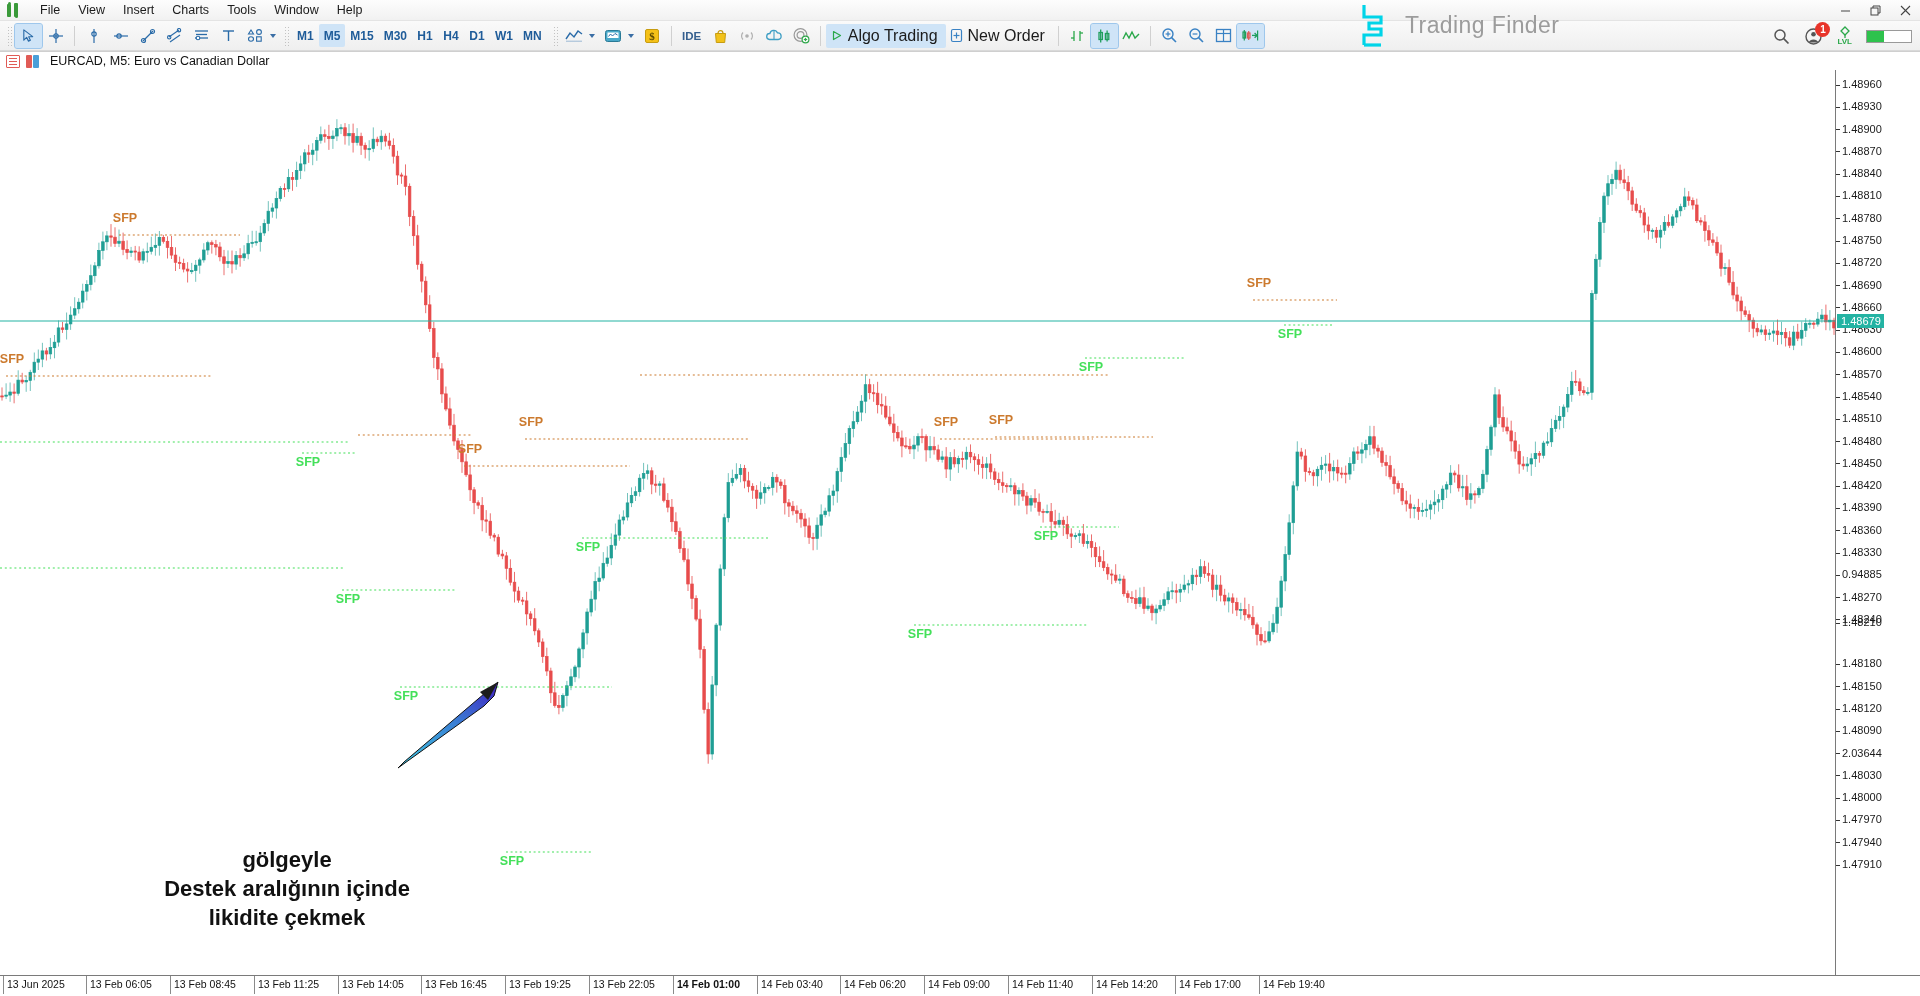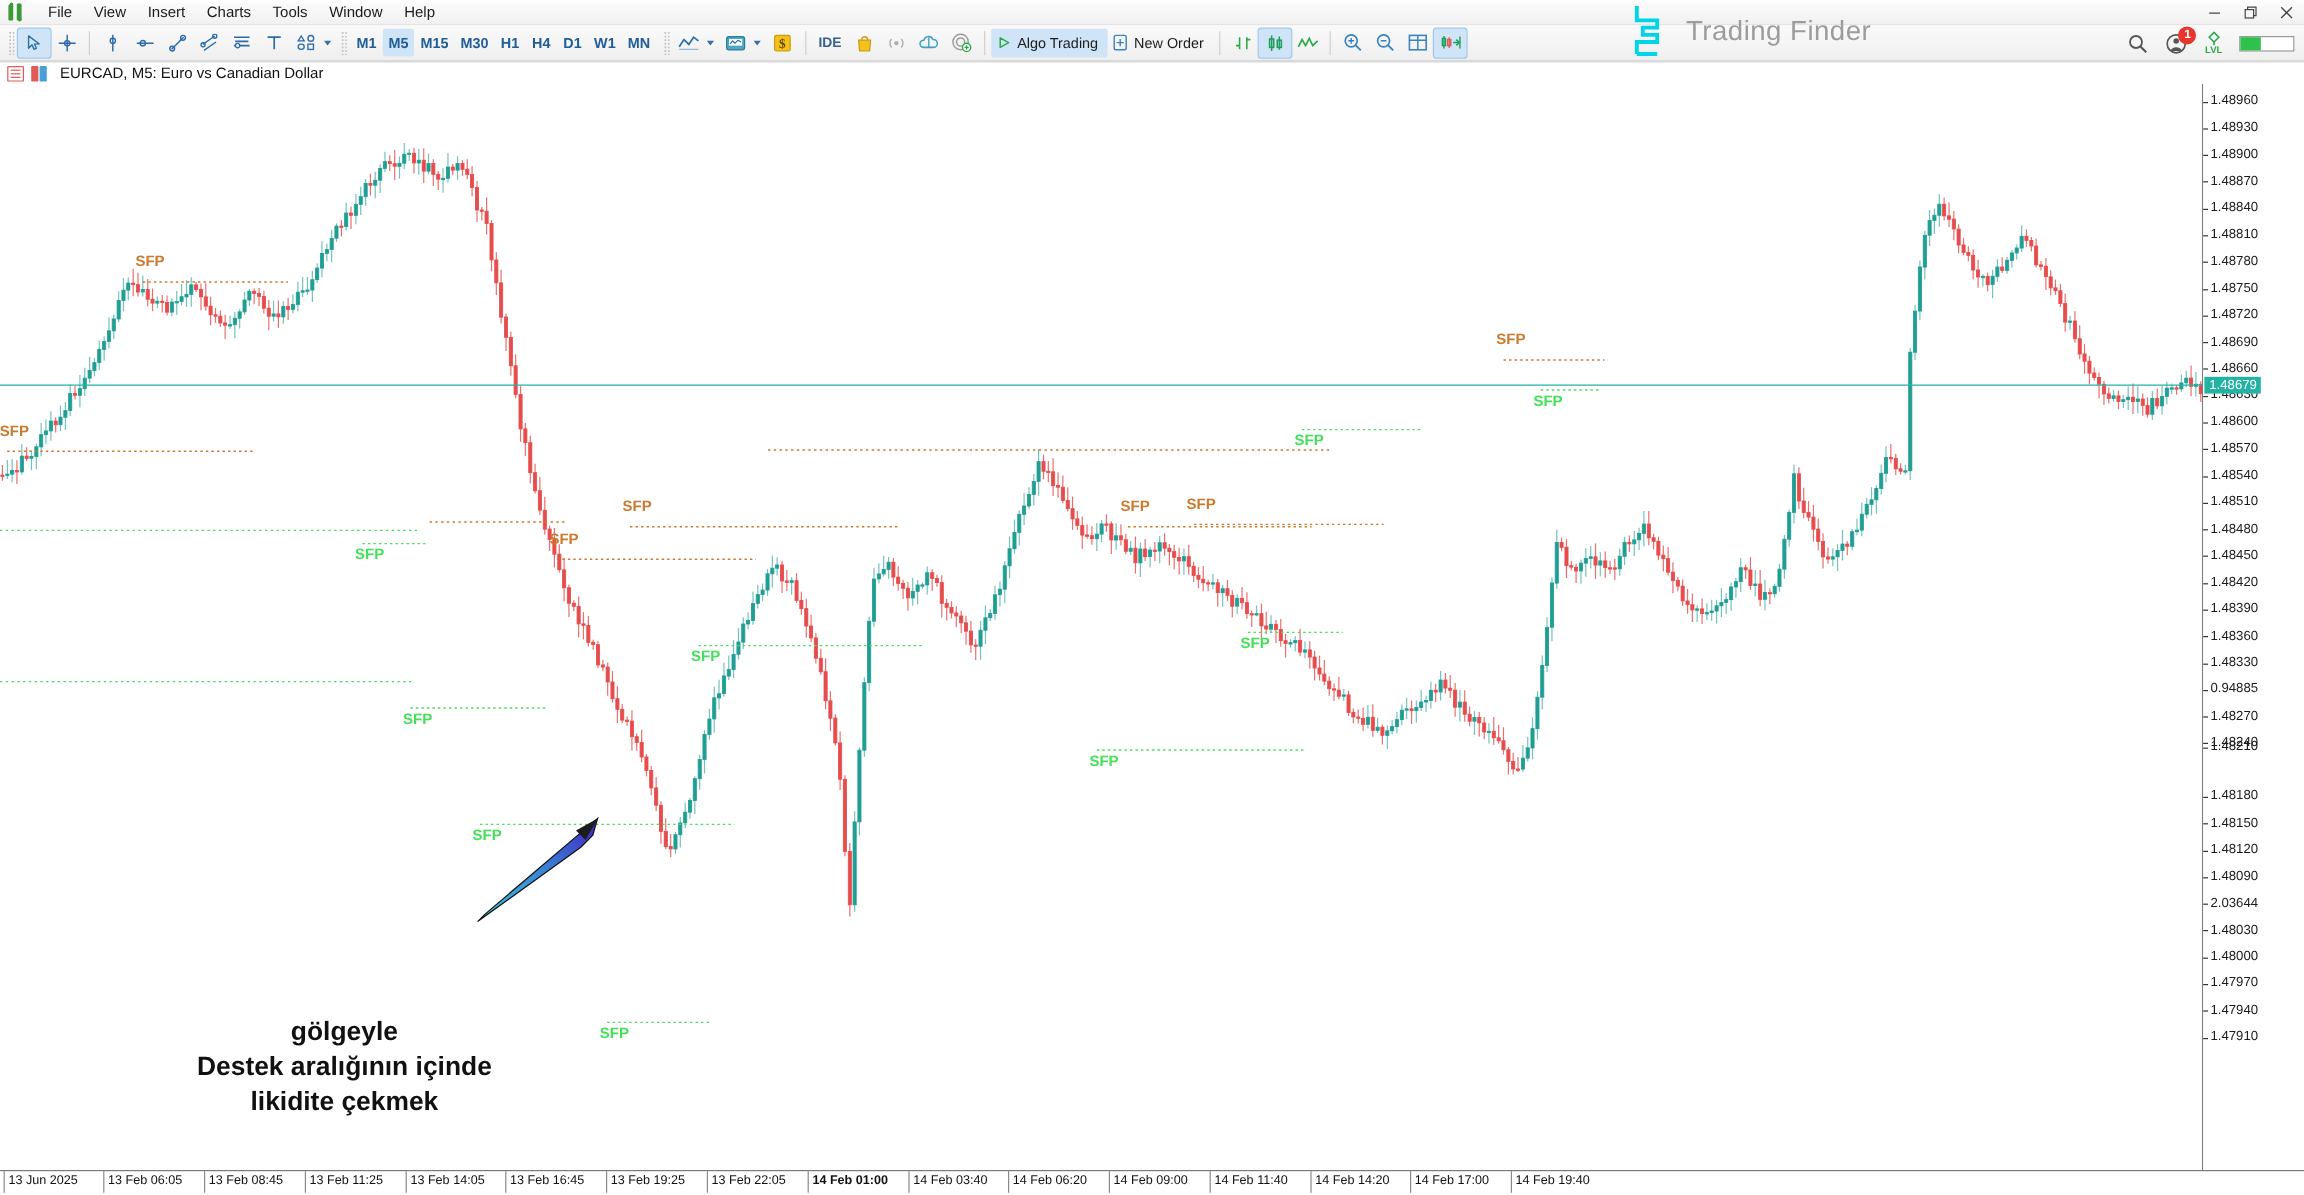--- a/index.html
+++ b/index.html
@@ -33,21 +33,21 @@
     background-size:3px 3px; }
   .tb-btn{ width:27px; height:24px; display:flex; align-items:center; justify-content:center;
     border-radius:2px; cursor:default; flex:0 0 auto; }
   .tb-btn.active{ background:#cfe4f7; outline:1px solid #9ec7ec;}
   .tb-sep{ width:1px; height:20px; background:#d0d0d0; margin:0 5px; flex:0 0 auto;}
   .tf-btn{ height:23px; min-width:26px; padding:0 5px; display:flex; align-items:center;
     justify-content:center; font-size:12px; color:#1f5c99; font-weight:bold;
     border-radius:2px; cursor:default; flex:0 0 auto; }
   .tf-btn.active{ background:#cfe4f7; }
   .tb-wide{ height:24px; padding:0 8px 0 4px; display:flex; align-items:center; gap:5px;
-    font-size:12px; color:#1b1b1b; border-radius:2px; cursor:default; flex:0 0 auto;}
+    font-size:16px; color:#1b1b1b; border-radius:2px; cursor:default; flex:0 0 auto;}
   .tb-wide.active{ background:#cfe4f7; }
   .caret{ width:0;height:0;border-left:3.5px solid transparent;border-right:3.5px solid transparent;
     border-top:4px solid #3a6ea5; margin-left:1px; }
 
   .tb-right{ position:absolute; right:0; top:0; height:30px; display:flex; align-items:center;
     padding-right:8px; gap:14px; }
   .lvl{ display:flex; flex-direction:column; align-items:center; font-size:8px; color:#2ba84a;
     font-weight:bold; line-height:8px;}
   .connbar{ width:46px;height:13px;border:1px solid #9a9a9a;background:#fff;position:relative;}
   .connbar i{position:absolute;left:0;top:0;bottom:0;width:17px;background:#2ec24d;}

